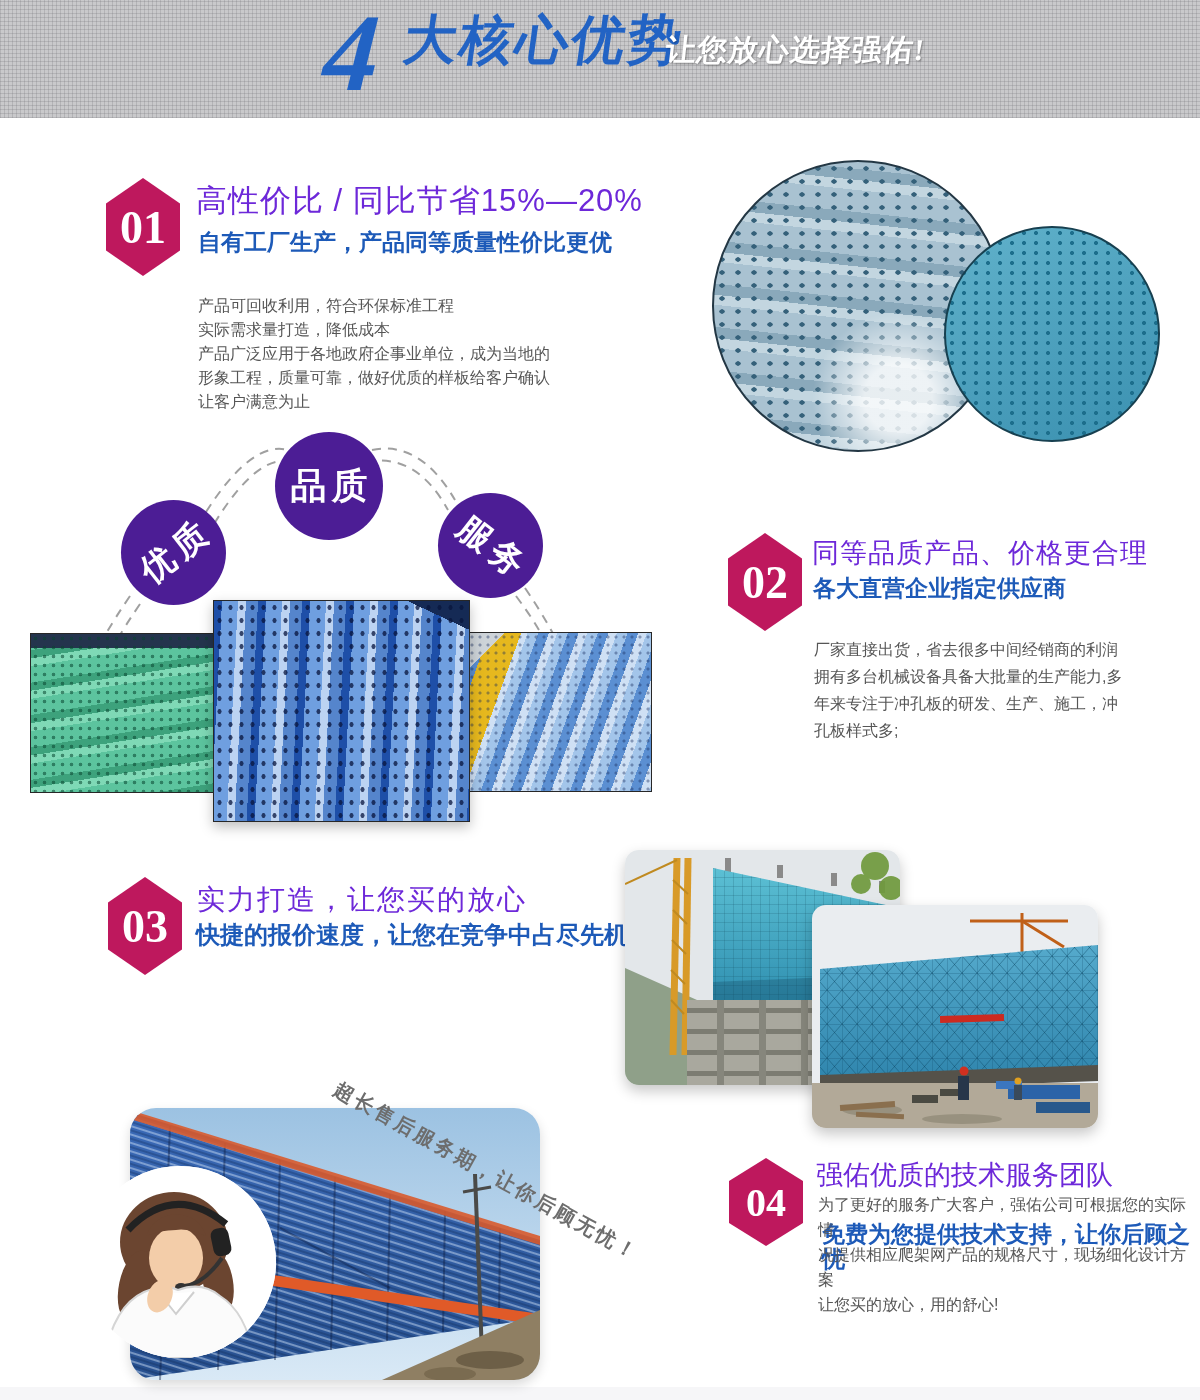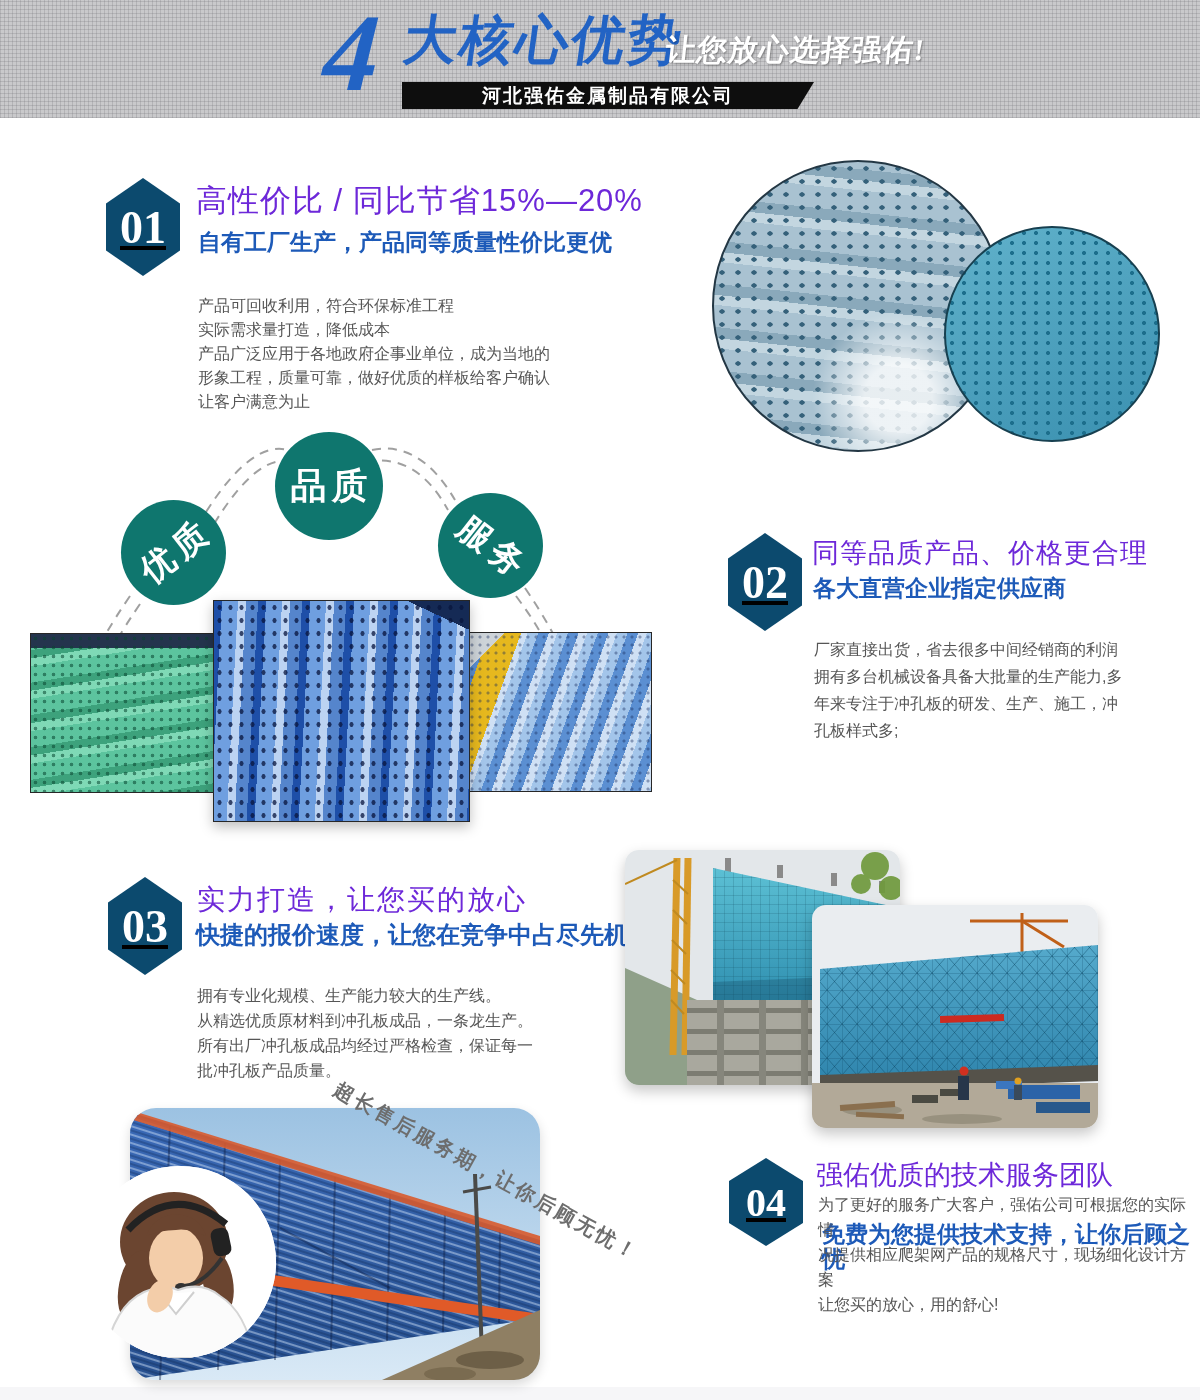--- a/index.html
+++ b/index.html
@@ -16,22 +16,22 @@
   .h-title{position:absolute;left:404px;top:14px;font-family:"Liberation Serif","DejaVu Serif",serif;
     font-weight:bold;font-size:53px;line-height:1;color:#2263c4;letter-spacing:3px;transform:skewX(-8deg);}
   .h-tag{position:absolute;left:666px;top:30px;font-family:"Liberation Serif","DejaVu Serif",serif;
     font-weight:bold;font-size:30px;color:#ffffff;letter-spacing:1px;transform:skewX(-6deg);
     text-shadow:1px 1px 2px rgba(0,0,0,.35);}
   .ribbon{position:absolute;left:402px;top:82px;width:412px;height:27px;background:#0e0e0e;
     clip-path:polygon(0 0,100% 0,96% 100%,0 100%);display:flex;align-items:center;justify-content:center;}
   .ribbon span{color:#fff;font-size:19px;font-weight:bold;letter-spacing:2px;}
 
   
-  .hex{position:absolute;background:#0c4a6e;display:flex;align-items:center;justify-content:center;
-    clip-path:polygon(50% 0,100% 26%,100% 74%,50% 100%,0 74%,0 26%);text-decoration:underline;}
+  .hex{position:absolute;background:#be185d;display:flex;align-items:center;justify-content:center;
+    clip-path:polygon(50% 0,100% 26%,100% 74%,50% 100%,0 74%,0 26%);}
   .hex span{color:#fff;font-family:"Liberation Serif","DejaVu Serif",serif;font-weight:bold;}
   .hex1{left:106px;top:178px;width:74px;height:98px;} .hex1 span{font-size:46px;}
   .hex2{left:728px;top:533px;width:74px;height:98px;} .hex2 span{font-size:46px;}
   .hex3{left:108px;top:877px;width:74px;height:98px;} .hex3 span{font-size:46px;}
   .hex4{left:729px;top:1158px;width:74px;height:88px;} .hex4 span{font-size:40px;}
 
   
   .sec-title{position:absolute;font-weight:normal;color:#6d28d9;line-height:1.1;}
   .t1{left:196px;top:184px;font-size:31px;letter-spacing:1px;}
   .t2{left:812px;top:539px;font-size:27px;font-family:"Liberation Serif","DejaVu Serif",serif;letter-spacing:1px;}
@@ -42,21 +42,21 @@
   .s2{left:813px;top:576px;font-size:23px;}
   .s3{left:196px;top:922px;font-size:24px;}
   .s4{left:822px;top:1202px;font-size:23px;margin-top:20px;}
   .sec-body{position:absolute;color:#565656;font-size:16px;white-space:pre-line;margin-top:24px;}
   .b1{left:198px;top:270px;line-height:24px;}
   .b2{left:814px;top:612px;line-height:27px;}
   .b3{left:197px;top:959px;line-height:25px;}
   .b4{left:818px;top:1168px;line-height:25px;}
 
   
-  .qc{position:absolute;border-radius:50%;background:#0f766e;display:flex;align-items:center;justify-content:center;}
+  .qc{position:absolute;border-radius:50%;background:#4c1d95;display:flex;align-items:center;justify-content:center;}
   .qc span{color:#fff;font-weight:bold;}
   .qc-pinzhi{left:275px;top:432px;width:108px;height:108px;}
   .qc-pinzhi span{font-size:36px;letter-spacing:5px;padding-left:5px;}
   .qc-youzhi{left:121px;top:500px;width:105px;height:105px;}
   .qc-youzhi span{font-size:34px;letter-spacing:6px;transform:rotate(-38deg);padding-left:6px;}
   .qc-fuwu{left:438px;top:493px;width:105px;height:105px;}
   .qc-fuwu span{font-size:34px;letter-spacing:6px;transform:rotate(38deg);padding-left:6px;}
   .connectors{position:absolute;left:0;top:0;pointer-events:none;}
 
   
@@ -112,23 +112,20 @@
 </style>
 </head>
 <body>
 
 <div class="page">
 
   <div class="header">
     <div class="big4">4</div>
     <div class="h-title">大核心优势</div>
     <div class="h-tag">让您放心选择强佑!</div>
-    <div class="ribbon">
-      <span>河北强佑金属制品有限公司</span>
-    </div>
   </div>
 
   <div class="hex hex1">
     <span>01</span>
   </div>
   <div class="sec-title t1">高性价比 / 同比节省15%—20%</div>
   <div class="sec-sub s1">自有工厂生产，产品同等质量性价比更优</div>
   <div class="sec-body b1">产品可回收利用，符合环保标准工程
 实际需求量打造，降低成本
 产品广泛应用于各地政府企事业单位，成为当地的
@@ -172,24 +169,20 @@
   <div class="sec-body b2">厂家直接出货，省去很多中间经销商的利润
 拥有多台机械设备具备大批量的生产能力,多
 年来专注于冲孔板的研发、生产、施工，冲
 孔板样式多;</div>
 
   <div class="hex hex3">
     <span>03</span>
   </div>
   <div class="sec-title t3">实力打造，让您买的放心</div>
   <div class="sec-sub s3">快捷的报价速度，让您在竞争中占尽先机</div>
-  <div class="sec-body b3">拥有专业化规模、生产能力较大的生产线。
-从精选优质原材料到冲孔板成品，一条龙生产。
-所有出厂冲孔板成品均经过严格检查，保证每一
-批冲孔板产品质量。</div>
 
   <div class="photo photo1">
     <svg width="275" height="235" viewBox="0 0 275 235">
       <rect width="275" height="235" fill="#e3e7ea"></rect>
       <polygon points="0,118 72,150 62,235 0,235" fill="#8fa089"></polygon>
       <g stroke="#d89a28" stroke-width="7">
         <line x1="52" y1="8" x2="48" y2="205"></line>
         <line x1="63" y1="8" x2="60" y2="205"></line>
       </g>
       <g stroke="#c08a20" stroke-width="2">

